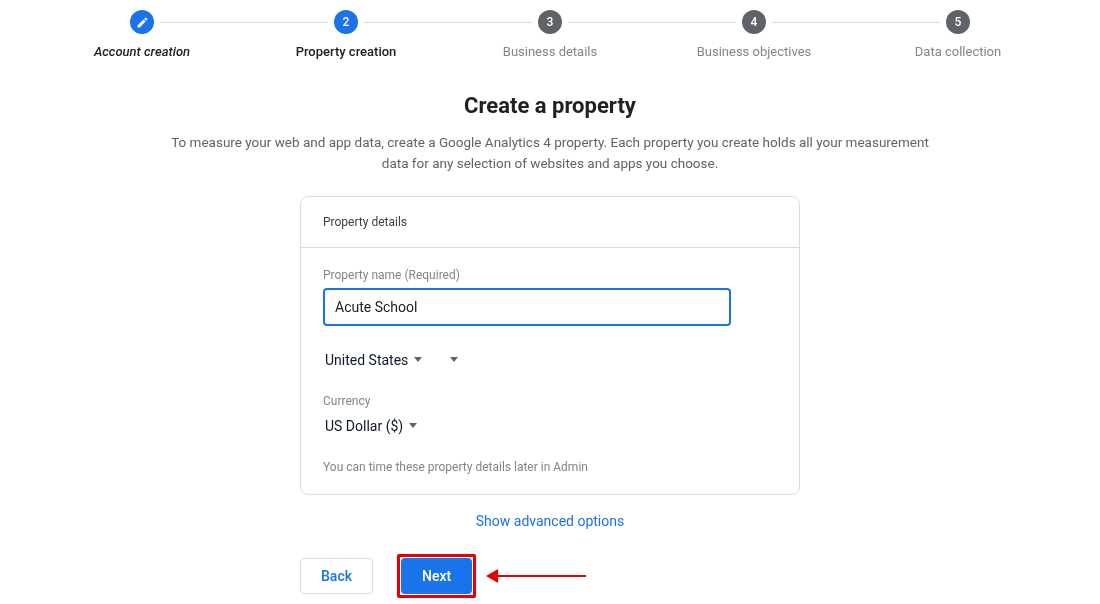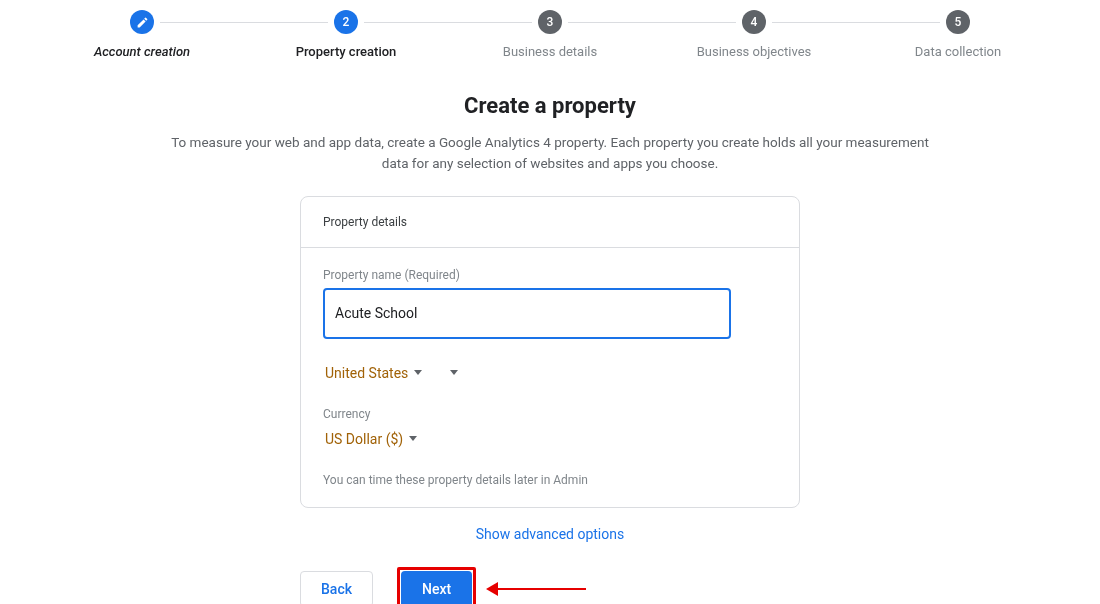--- a/index.html
+++ b/index.html
@@ -34,27 +34,27 @@
 
   
   .card{width:500px;margin:22px auto 0;border:1px solid var(--line);border-radius:8px;}
   .card-header{padding:18px 22px;font-size:12px;color:#3c4043;border-bottom:1px solid var(--line);}
   .card-body{padding:20px 22px;}
 
   .field-label{font-size:12px;color:var(--gray-light);display:flex;align-items:center;gap:6px;margin-bottom:6px;}
   .help-icon{width:15px;height:15px;border-radius:50%;border:1.3px solid var(--gray-light);display:inline-flex;
     align-items:center;justify-content:center;font-size:10px;color:var(--gray-light);cursor:default;}
 
-  .text-input{width:calc(100% - 46px);height:51px;border:2px solid var(--blue);border-radius:4px;
+  .text-input{width:calc(100% - 46px);height:38px;border:2px solid var(--blue);border-radius:4px;
     padding:0 10px;font-size:14px;color:var(--text);outline:none;}
   .text-input::placeholder{color:#9aa0a6;}
 
   .group{margin-top:22px;}
   .selects{display:flex;gap:22px;margin-top:6px;}
-  .dd{display:inline-flex;align-items:center;gap:4px;font-size:14px;color:#a16207;cursor:pointer;padding:4px 2px;}
+  .dd{display:inline-flex;align-items:center;gap:4px;font-size:14px;color:#0f172a;cursor:pointer;padding:4px 2px;}
   .caret{width:0;height:0;border-left:4px solid transparent;border-right:4px solid transparent;
     border-top:5px solid #5f6368;margin-left:2px;}
 
   .hint{font-size:12px;color:var(--gray-light);margin-top:22px;}
 
   
   .adv{width:500px;margin:16px auto 12px;text-align:center;}
   .adv a{color:var(--blue);font-size:14px;text-decoration:none;cursor:pointer;}
 
   

